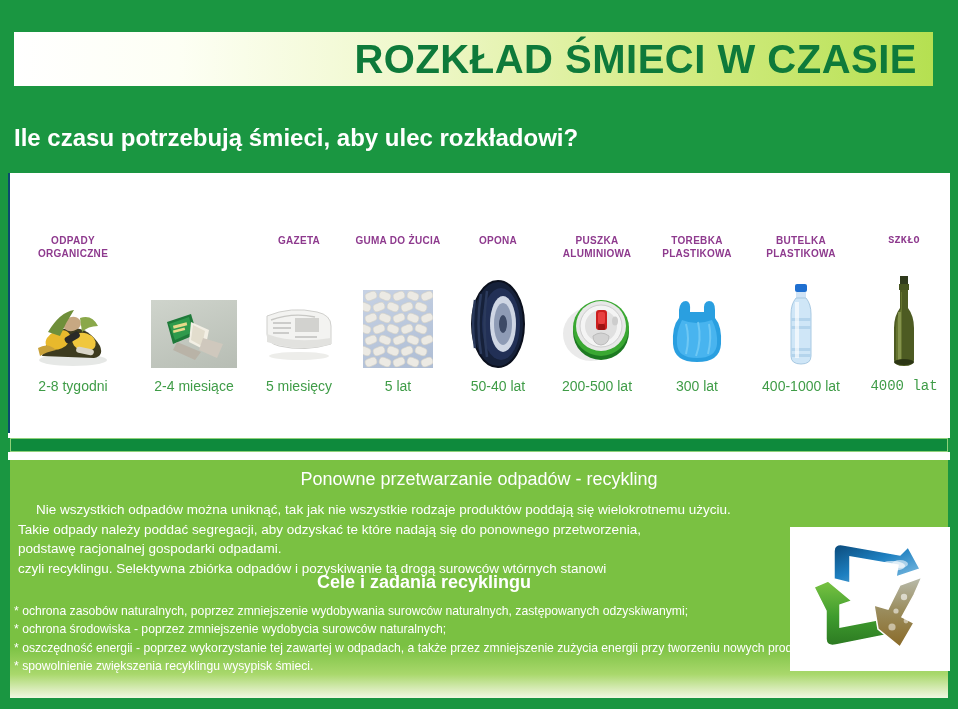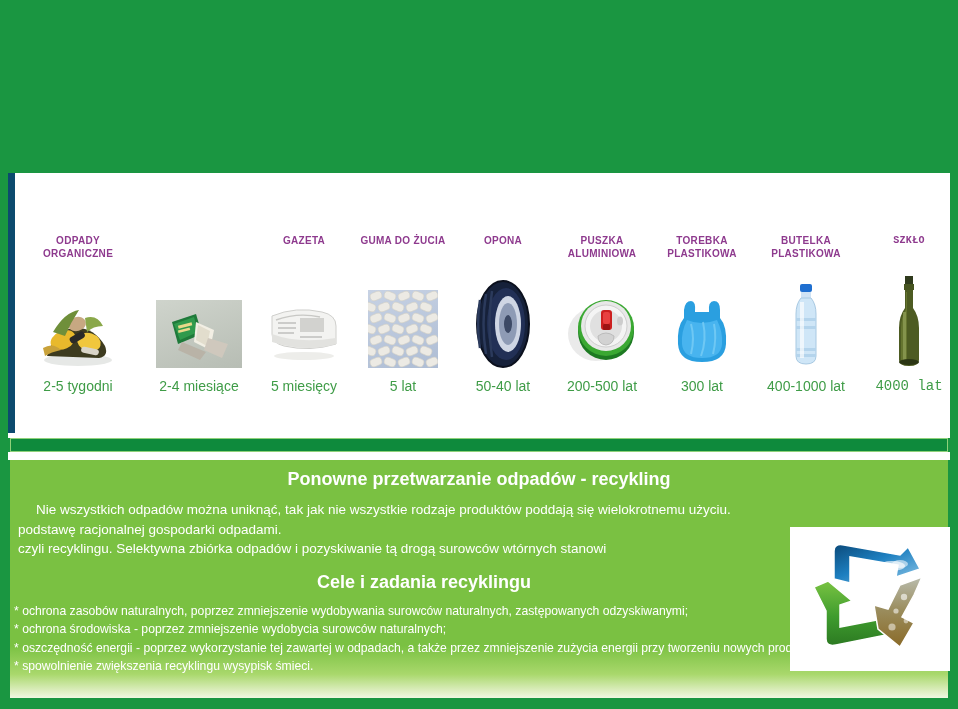--- a/index.html
+++ b/index.html
@@ -57,21 +57,21 @@
     color: #ffffff;
     white-space: nowrap;
   }
 
   
   .table-panel {
     position: absolute;
     left: 8px; top: 173px;
     width: 942px; height: 260px;
     background: #ffffff;
-    border-left: 7px solid #0c4a6e;
+    border-left: 2px solid #0c4a6e;
   }
 
   .columns {
     position: absolute;
     left: 0; top: 0;
     width: 942px; height: 260px;
     display: flex;
     align-items: flex-start;
   }
 
@@ -167,21 +167,21 @@
     background: linear-gradient(to bottom, #7ac142 0%, #7ac142 78%, #a9d86c 90%, #ddeec0 97%, #f0f8e2 100%);
     overflow: hidden;
   }
 
   .recycle-title {
     position: absolute;
     left: 0; top: 9px;
     width: 938px;
     text-align: center;
     font-size: 18px;
-    font-weight: bold;
+    font-weight: normal;
     color: #ffffff;
   }
 
   .recycle-body {
     position: absolute;
     left: 8px; top: 40px;
     width: 800px;
     font-size: 13.5px;
     color: #ffffff;
     line-height: 1.45;
@@ -217,20 +217,26 @@
     display: flex;
     align-items: center;
     justify-content: center;
   }
 </style>
 </head>
 <body>
 
 <div id="poster">
 
+  <div class="header-band">
+    <div class="title-banner">
+      <span class="title-text">ROZKŁAD ŚMIECI W CZASIE</span>
+    </div>
+    <div class="subtitle">Ile czasu potrzebują śmieci, aby ulec rozkładowi?</div>
+  </div>
 
   <div class="table-panel">
     <div class="columns" id="columns">
         <div class="col" style="width: 126px;">
           <div class="col-label">
             <div>ODPADY</div>
             <div>ORGANICZNE</div>
           </div>
           <div class="col-img">
             <svg class="pic pic-organic" viewBox="0 0 86 80">
@@ -239,21 +245,21 @@
         <ellipse cx="28" cy="52" rx="13" ry="9" fill="#e8b92c" transform="rotate(-25 28 52)"></ellipse>
         <ellipse cx="54" cy="54" rx="12" ry="9" fill="#f0c73d" transform="rotate(18 54 54)"></ellipse>
         <ellipse cx="42" cy="36" rx="9" ry="7" fill="#c7a882" transform="rotate(-15 42 36)"></ellipse>
         <path d="M18 44 Q30 24 44 22 Q36 34 30 48 Z" fill="#6f8f3a"></path>
         <path d="M50 30 Q62 26 68 38 Q58 38 52 44 Z" fill="#8aa84a"></path>
         <rect x="34" y="46" width="16" height="7" rx="3" fill="#2a2a28" transform="rotate(-30 42 49)"></rect>
         <rect x="46" y="60" width="18" height="6" rx="3" fill="#d9d5c8" transform="rotate(12 55 63)"></rect>
         <path d="M8 60 Q18 54 26 62 Q16 64 10 68 Z" fill="#c9a23a"></path>
       </svg>
           </div>
-          <div class="col-time">2-5 tygodni</div>
+          <div class="col-time">2-8 tygodni</div>
         </div>
         <div class="col" style="width: 116px;">
           <div class="col-img">
             <div class="pic pic-paper">
         <svg viewBox="0 0 86 68" width="86" height="68">
           <rect width="86" height="68" fill="url(#none)"></rect>
           <polygon points="16,22 40,14 46,34 22,44" fill="#1f7a3a"></polygon>
           <polygon points="18,24 38,17 42,32 24,40" fill="#2f9a4c"></polygon>
           <rect x="22" y="24" width="14" height="3" fill="#e8d98a" transform="rotate(-14 29 25)"></rect>
           <rect x="22" y="29" width="12" height="2.5" fill="#e8d98a" transform="rotate(-14 28 30)"></rect>
@@ -428,20 +434,21 @@
   </div>
 
   <div class="sep-gap"></div>
   <div class="sep-bar"></div>
   <div class="sep-gap2"></div>
 
   <div class="recycle-panel">
     <div class="recycle-title">Ponowne przetwarzanie odpadów - recykling</div>
     <div class="recycle-body">
       <div class="indent">Nie wszystkich odpadów można uniknąć, tak jak nie wszystkie rodzaje produktów poddają się wielokrotnemu użyciu.</div>
+      <div>Takie odpady należy poddać segregacji, aby odzyskać te które nadają się do ponownego przetworzenia,</div>
       <div>podstawę racjonalnej gospodarki odpadami.</div>
       <div>czyli recyklingu. Selektywna zbiórka odpadów i pozyskiwanie tą drogą surowców wtórnych stanowi</div>
     </div>
     <div class="goals-title">Cele i zadania recyklingu</div>
     <ul class="goals-list" id="goals-list">
         <li>* ochrona zasobów naturalnych, poprzez zmniejszenie wydobywania surowców naturalnych, zastępowanych odzyskiwanymi;</li>
         <li>* ochrona środowiska - poprzez zmniejszenie wydobycia surowców naturalnych;</li>
         <li>* oszczędność energii - poprzez wykorzystanie tej zawartej w odpadach, a także przez zmniejszenie zużycia energii przy tworzeniu nowych produktów;</li>
         <li>* spowolnienie zwiększenia recyklingu wysypisk śmieci.</li>
       </ul>

